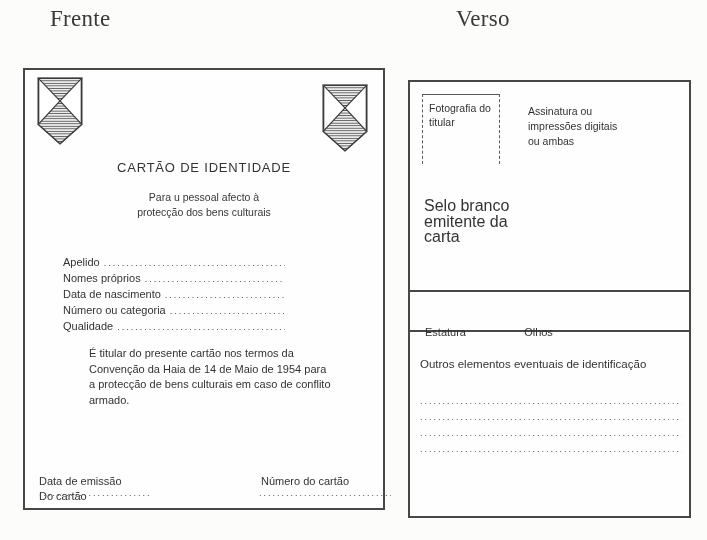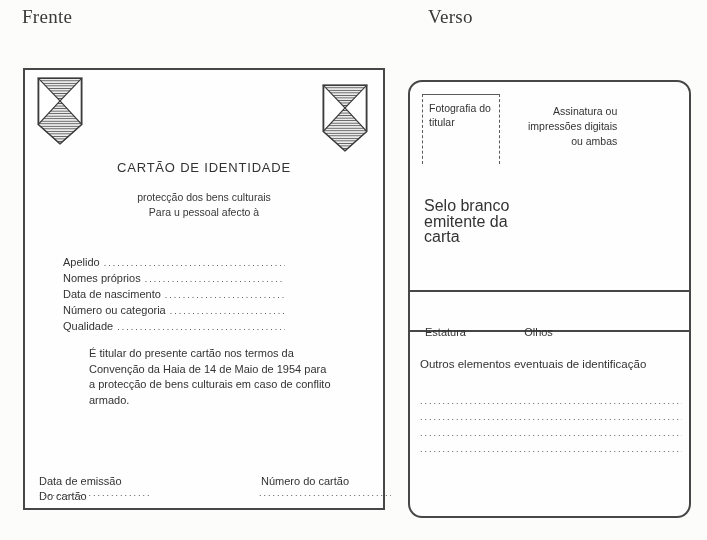--- a/index.html
+++ b/index.html
@@ -5,31 +5,31 @@
   html,body{margin:0;padding:0;}
   body{
     width:707px;height:540px;position:relative;overflow:hidden;
     background:#fcfcfb;color:#2e2e2e;
     font-family:"Liberation Sans","DejaVu Sans",sans-serif;
     -webkit-font-smoothing:antialiased;
   }
   .side-label{
     position:absolute;top:6px;
     font-family:"Liberation Serif","DejaVu Serif",serif;
-    font-size:19px;color:#3a3a3a;letter-spacing:.3px;
+    font-size:23px;color:#3a3a3a;letter-spacing:.3px;margin-left:28px;
   }
   #frente-label{left:22px;}
   #verso-label{left:428px;}
 
   .card{
     position:absolute;background:#fefefe;border:2px solid #474747;
     box-sizing:border-box;
   }
   #front-card{left:23px;top:68px;width:362px;height:442px;}
-  #back-card{left:408px;top:80px;width:283px;height:438px;border-radius:14px;}
+  #back-card{left:408px;top:80px;width:283px;height:438px;}
 
   .abs{position:absolute;}
   .shield{line-height:0;}
   #shield-left{left:12px;top:7px;}
   #shield-right{left:297px;top:14px;}
 
   .card-title{
     left:0;right:0;top:90px;text-align:center;
     font-size:13px;font-weight:normal;letter-spacing:.8px;color:#333;
   }
@@ -55,21 +55,21 @@
   #issue-date-dots{left:14px;top:414px;width:112px;}
   #card-number-dots{left:234px;top:414px;width:132px;}
 
   
   #photo-box{
     left:12px;top:12px;width:78px;height:70px;box-sizing:border-box;
     border-top:1px solid #5a5a5a;
     border-left:1px dashed #5a5a5a;border-right:1px dashed #5a5a5a;
     padding:6px 4px 0 6px;font-size:10.5px;line-height:14px;color:#333;
   }
-  #signature-block{left:118px;top:22px;font-size:10.5px;line-height:15px;color:#333;text-align:right;}
+  #signature-block{left:118px;top:22px;font-size:10.5px;line-height:15px;color:#333;}
   #seal-block{left:14px;top:116px;width:114px;text-align:left;
     font-size:16px;line-height:15.5px;color:#333;}
   #traits-table{
     left:0;top:208px;width:100%;height:42px;box-sizing:border-box;display:flex;
     border-top:2px solid #474747;border-bottom:2px solid #474747;
   }
   .trait-cell{
     display:flex;align-items:center;justify-content:center;
     font-size:11px;color:#333;box-sizing:border-box;margin-top:40px;
   }
@@ -108,22 +108,22 @@
     <svg width="46" height="68" viewBox="0 0 100 148">
       <path d="M3,3 H97 V103 L50,145 L3,103 Z" fill="#ffffff" stroke="#3b3b3b" stroke-width="4"></path>
       <path d="M3,3 H97 L50,52 Z" fill="url(#hatchp)" stroke="#3b3b3b" stroke-width="2.5"></path>
       <path d="M50,52 L97,103 L50,145 L3,103 Z" fill="url(#hatchp)" stroke="#3b3b3b" stroke-width="2.5"></path>
     </svg>
   </div>
 
   <div class="abs card-title">CARTÃO DE IDENTIDADE</div>
 
   <div class="abs card-subtitle">
+    <div>Para u pessoal afecto à</div>
     <div>protecção dos bens culturais</div>
-    <div>Para u pessoal afecto à</div>
   </div>
 
   <div class="abs fields">
     <div class="field-row">
       <span class="flabel">Apelido</span>
         <span class="dots">........................................................................................................................................................................................................</span>
     </div>
     <div class="field-row">
       <span class="flabel">Nomes próprios</span>
         <span class="dots">........................................................................................................................................................................................................</span>

